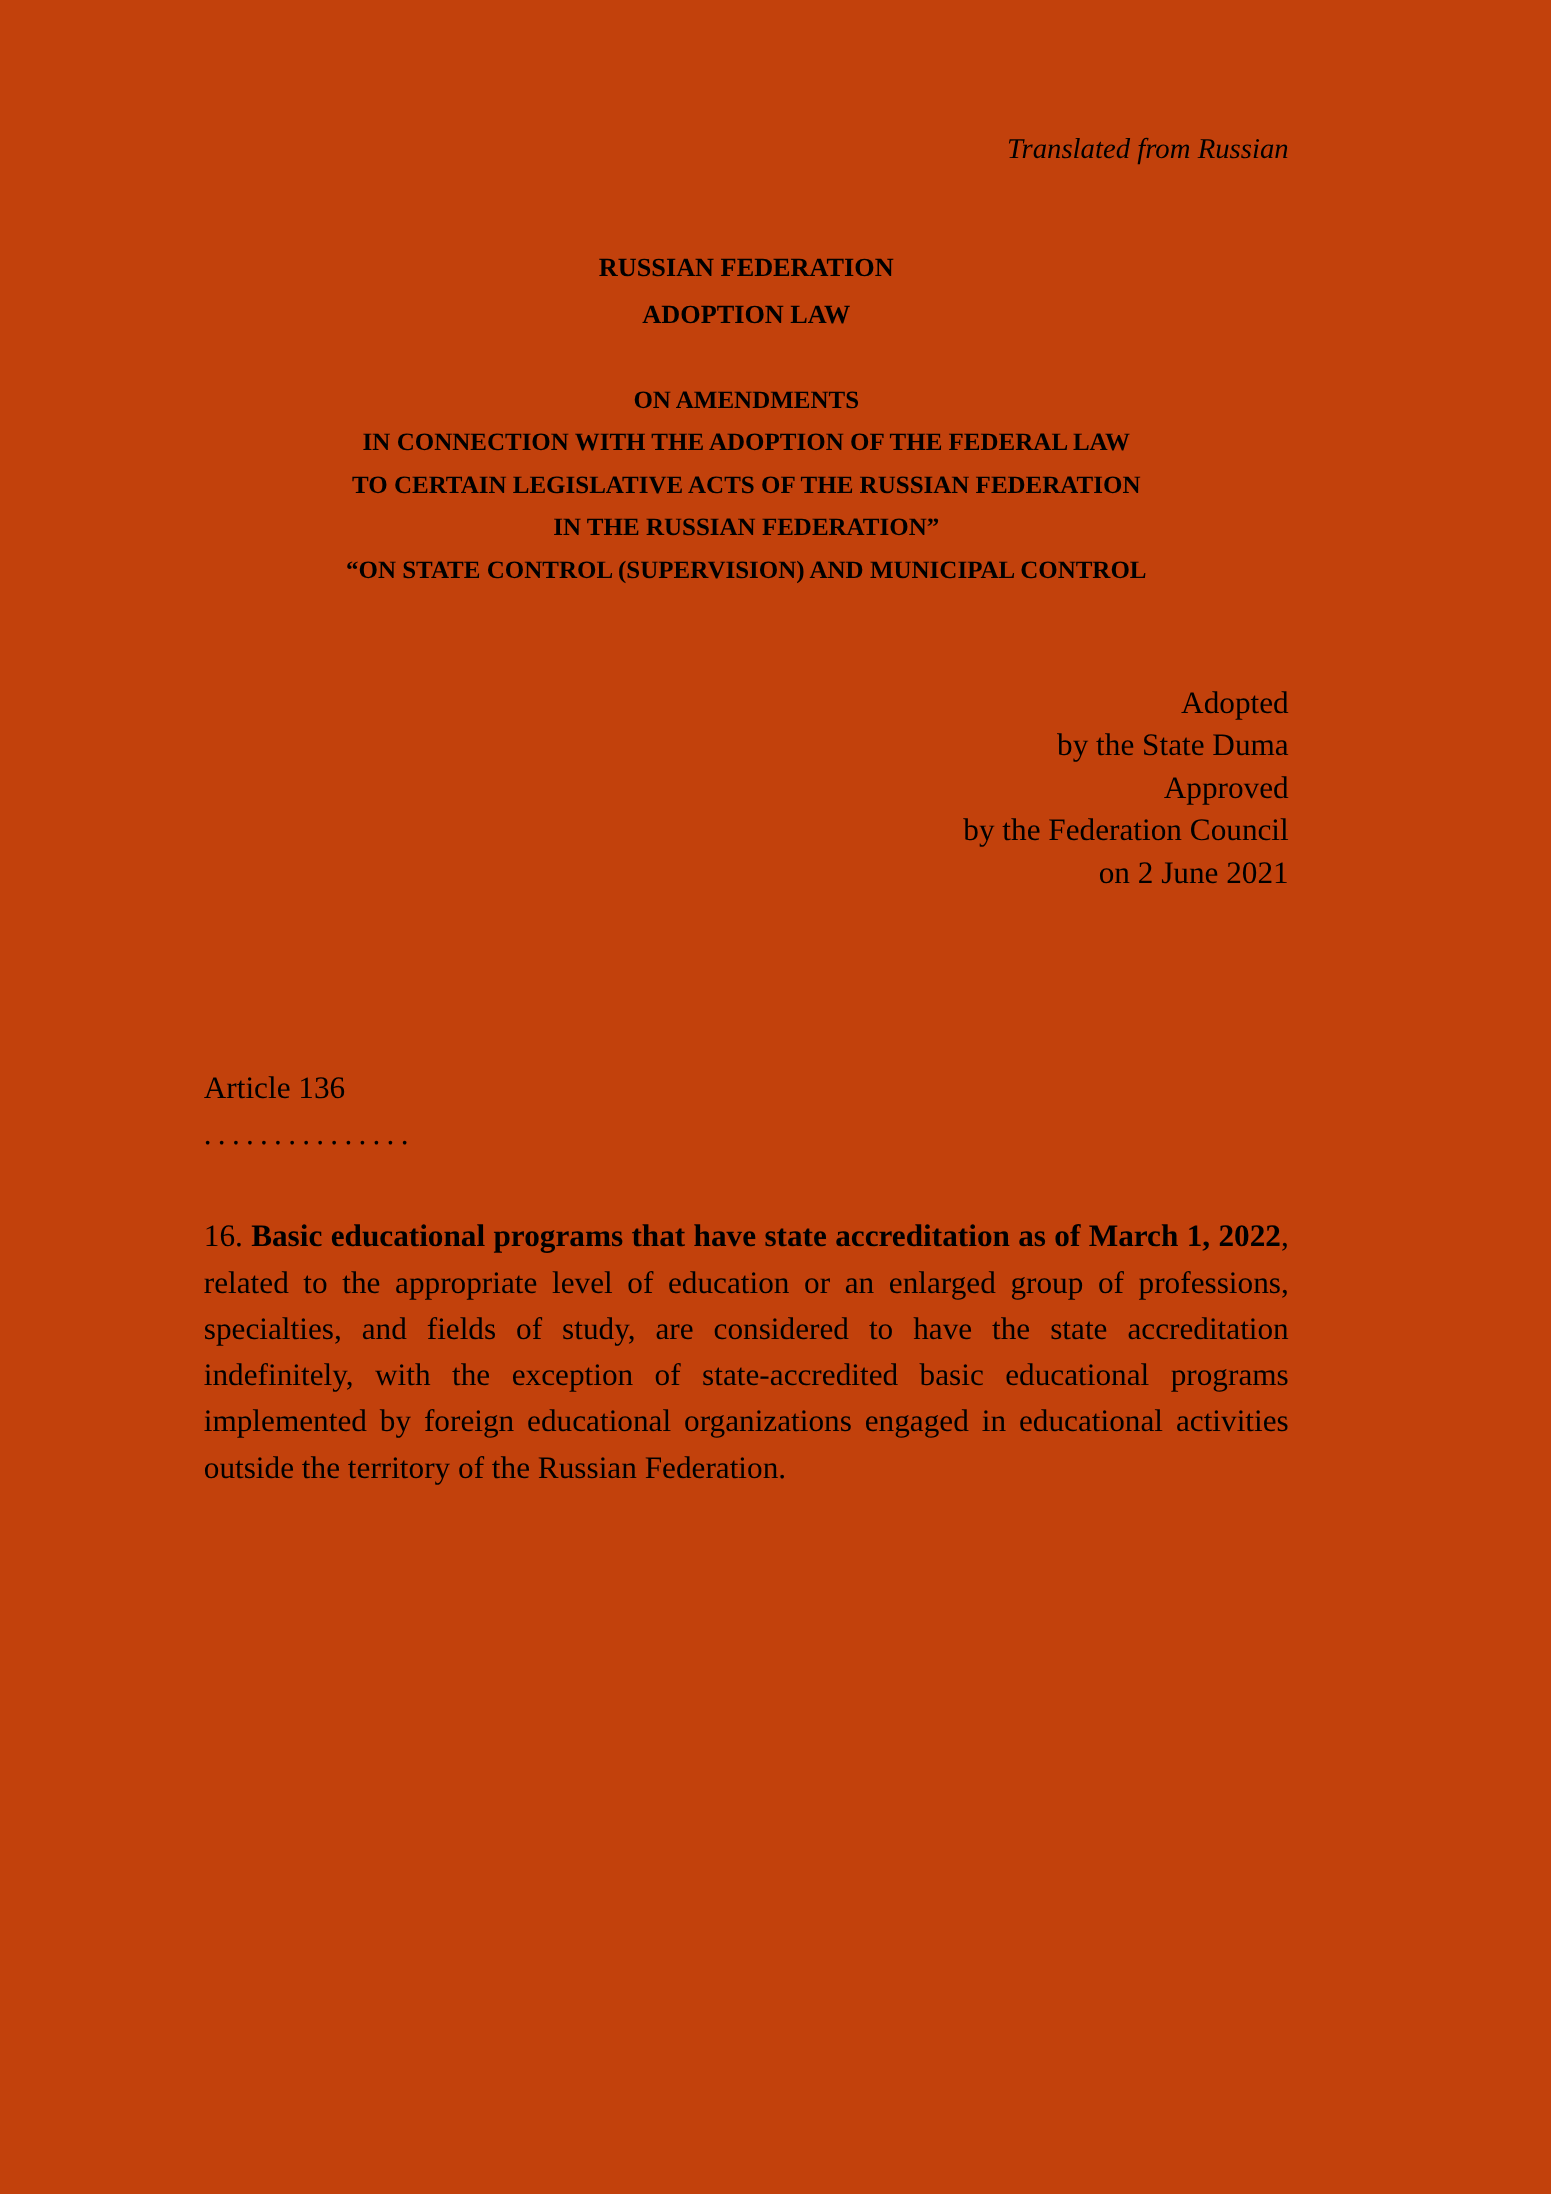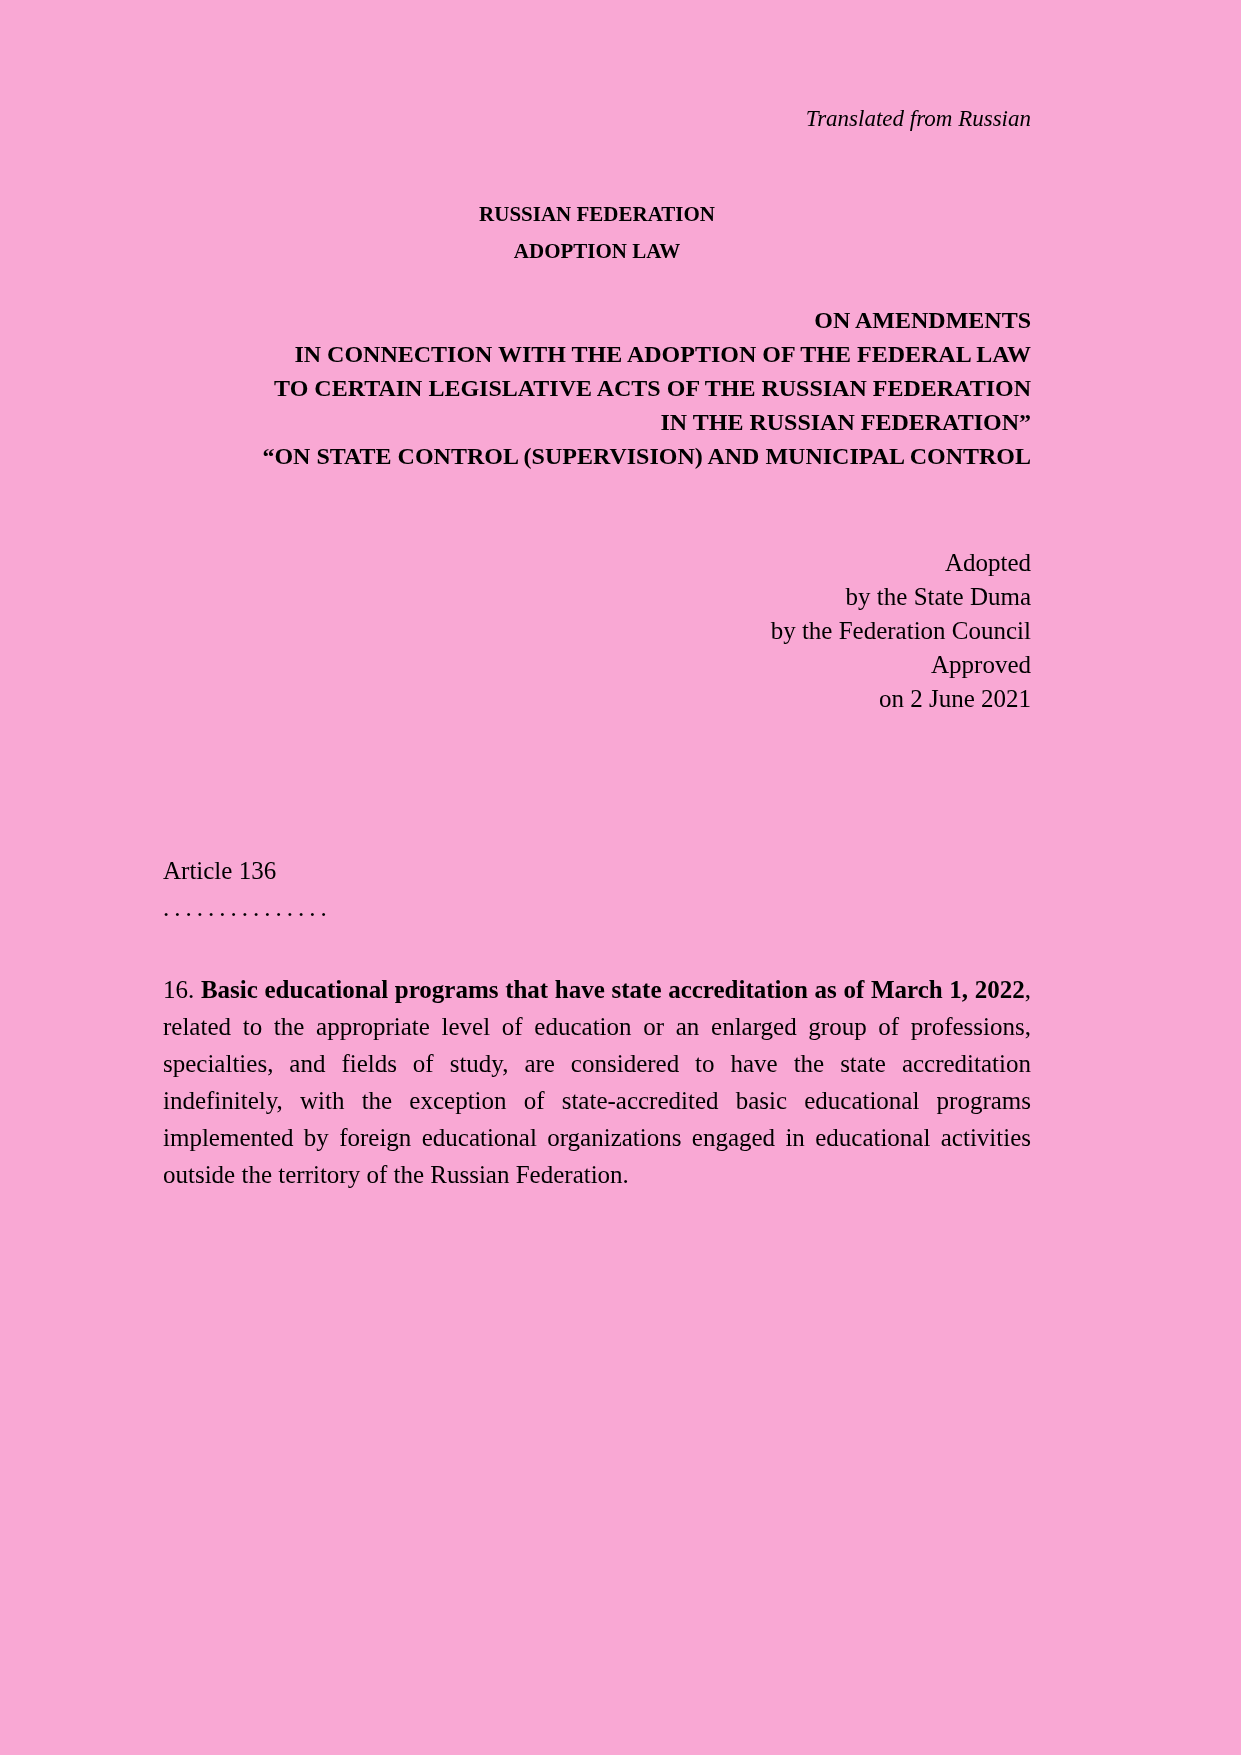--- a/index.html
+++ b/index.html
@@ -4,21 +4,21 @@
 <style>
   html, body {
     margin: 0;
     padding: 0;
     background: #ffffff;
   }
   .page {
     position: relative;
     width: 1241px;
     height: 1755px;
-    background: #f9a8d4;
+    background: #c2410c;
     color: #000000;
     font-family: "Liberation Serif", "DejaVu Serif", serif;
     overflow: hidden;
   }
   .content {
     margin-left: 163px;
     width: 868px; 
   }
   .translated-note {
     margin-top: 104px;
@@ -29,24 +29,24 @@
   }
   .title-block {
     margin-top: 62px;
     font-size: 21px;
     font-weight: bold;
     line-height: 37px;
     text-align: center;
   }
   .subject-block {
     margin-top: 33px;
-    font-size: 24px;
+    font-size: 20px;
     font-weight: bold;
     line-height: 34px;
-    text-align: right;
+    text-align: center;
   }
   .adoption-block {
     margin-top: 73px;
     font-size: 25px;
     line-height: 34px;
     text-align: right;
   }
   .article-heading {
     margin-top: 136px;
     font-size: 25px;
@@ -87,22 +87,22 @@
       <div>ON AMENDMENTS</div>
       <div>IN CONNECTION WITH THE ADOPTION OF THE FEDERAL LAW</div>
       <div>TO CERTAIN LEGISLATIVE ACTS OF THE RUSSIAN FEDERATION</div>
       <div>IN THE RUSSIAN FEDERATION”</div>
       <div>“ON STATE CONTROL (SUPERVISION) AND MUNICIPAL CONTROL</div>
     </div>
 
     <div class="adoption-block">
       <div>Adopted</div>
       <div>by the State Duma</div>
+      <div>Approved</div>
       <div>by the Federation Council</div>
-      <div>Approved</div>
       <div>on 2 June 2021</div>
     </div>
 
     <div class="article-heading">Article 136</div>
 
     <div class="dots-line">...............</div>
 
     <p class="paragraph">
       <span>16. </span><b>Basic educational programs that have state accreditation as of March 1, 2022</b><span>, related to the appropriate level of education or an enlarged group of professions, specialties, and fields of study, are considered to have the state accreditation indefinitely, with the exception of state-accredited basic educational programs implemented by foreign educational organizations engaged in educational activities outside the territory of the Russian Federation.</span>
     </p>

